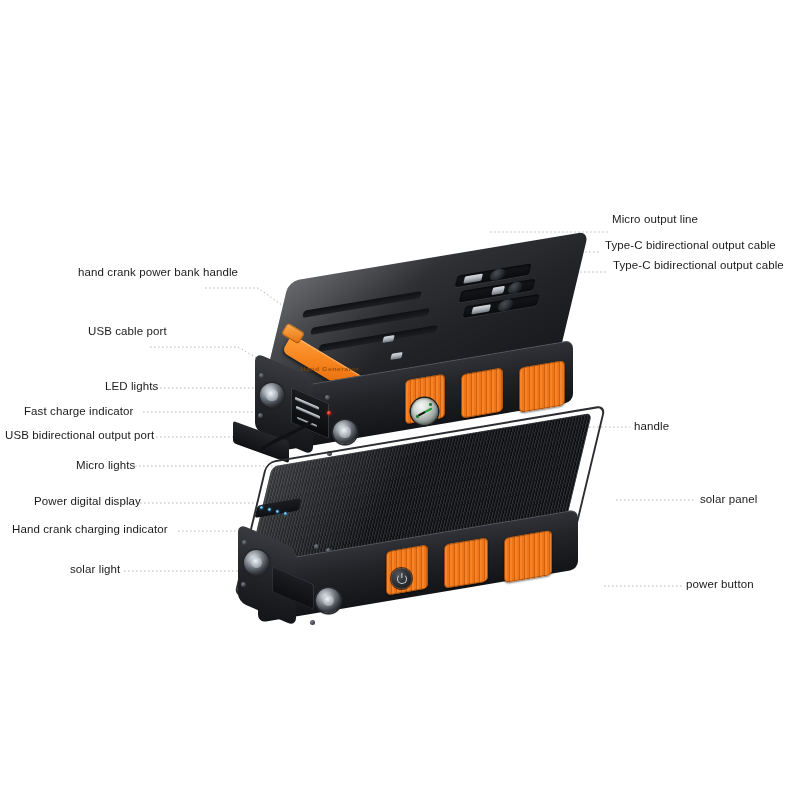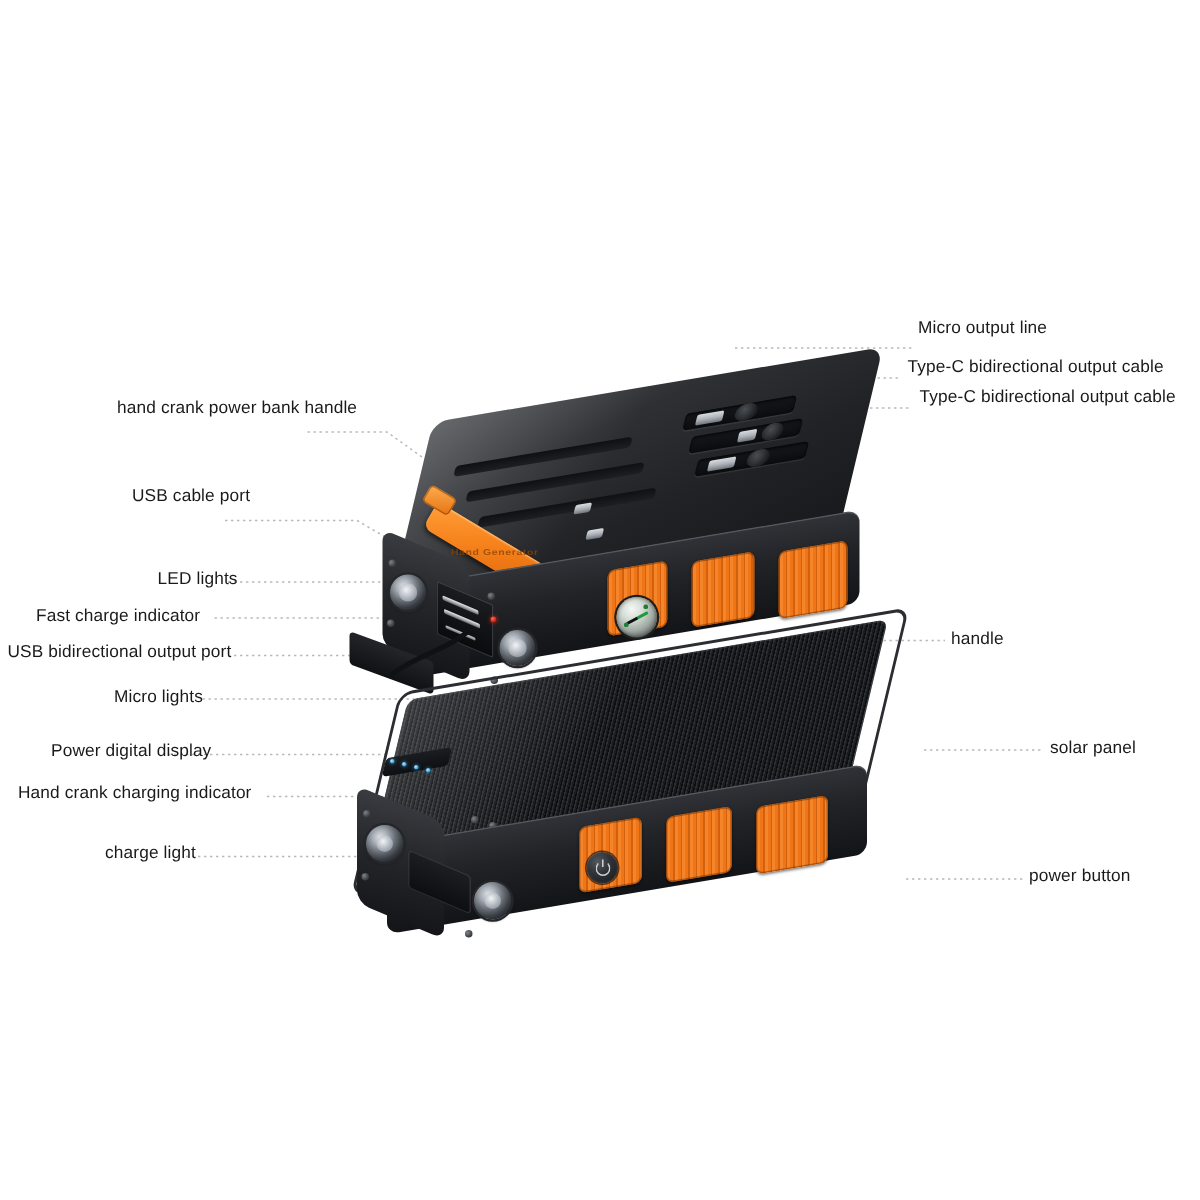--- a/index.html
+++ b/index.html
@@ -370,21 +370,21 @@
   <div class="label r" style="left:24px;top:406px;">Fast charge indicator</div>
 
   <div class="label r" style="left:5px;top:430px;">USB bidirectional output port</div>
 
   <div class="label r" style="left:76px;top:460px;">Micro lights</div>
 
   <div class="label r" style="left:10px;top:496px;margin-left:24px;">Power digital display</div>
 
   <div class="label r" style="left:12px;top:524px;">Hand crank charging indicator</div>
 
-  <div class="label r" style="left:70px;top:564px;">charge light</div>
+  <div class="label r" style="left:70px;top:564px;">solar light</div>
 
   <div class="label" style="left:612px;top:214px;">Micro output line</div>
 
   <div class="label" style="left:605px;top:240px;">Type-C bidirectional output cable</div>
 
   <div class="label" style="left:613px;top:260px;">Type-C bidirectional output cable</div>
 
   <div class="label" style="left:634px;top:421px;">handle</div>
 
   <div class="label" style="left:700px;top:494px;">solar panel</div>

